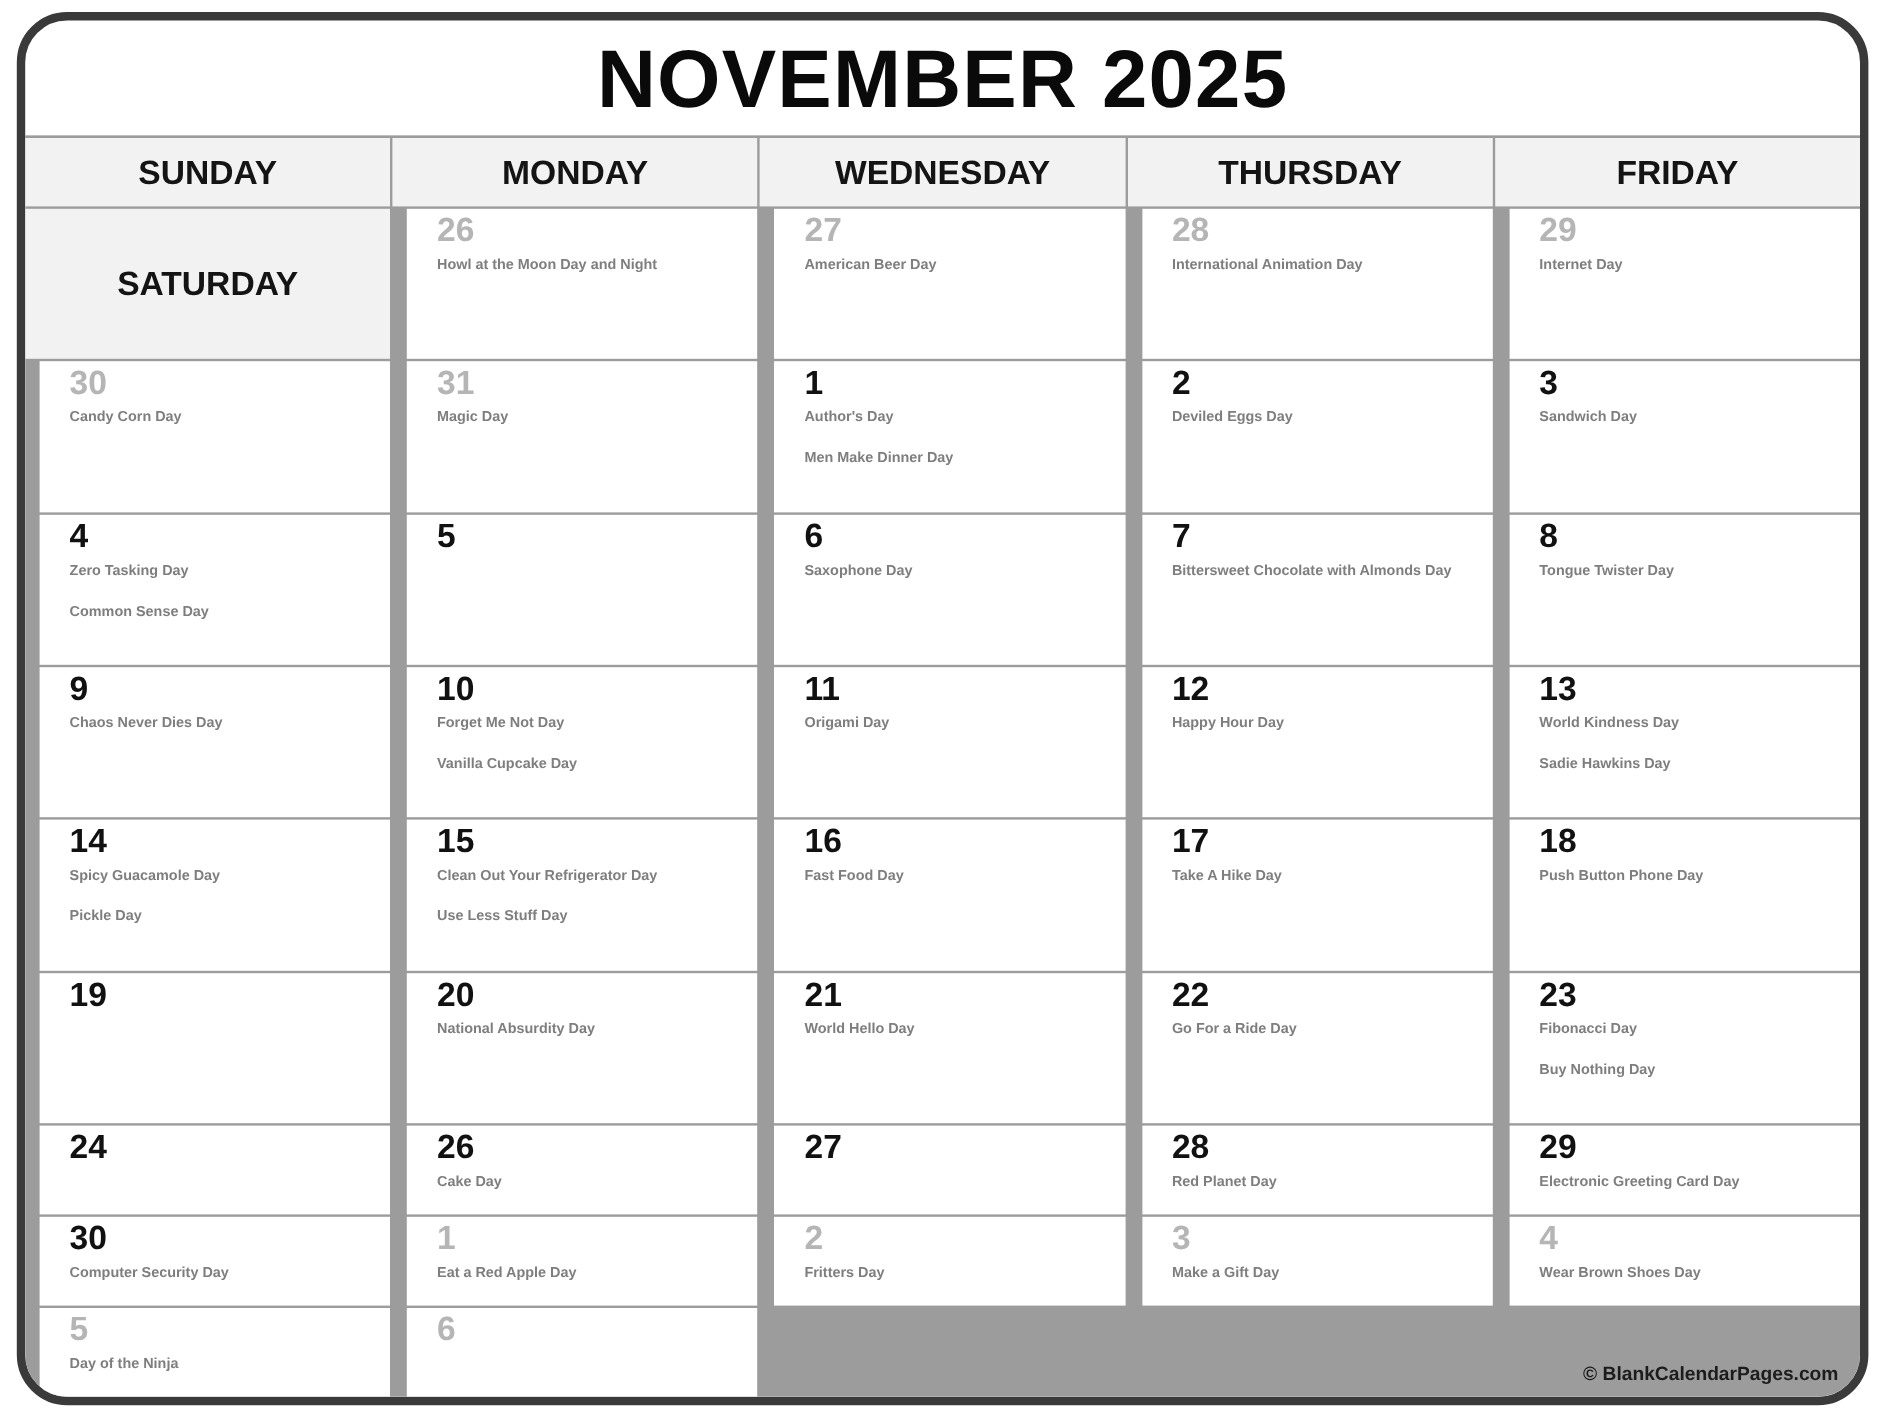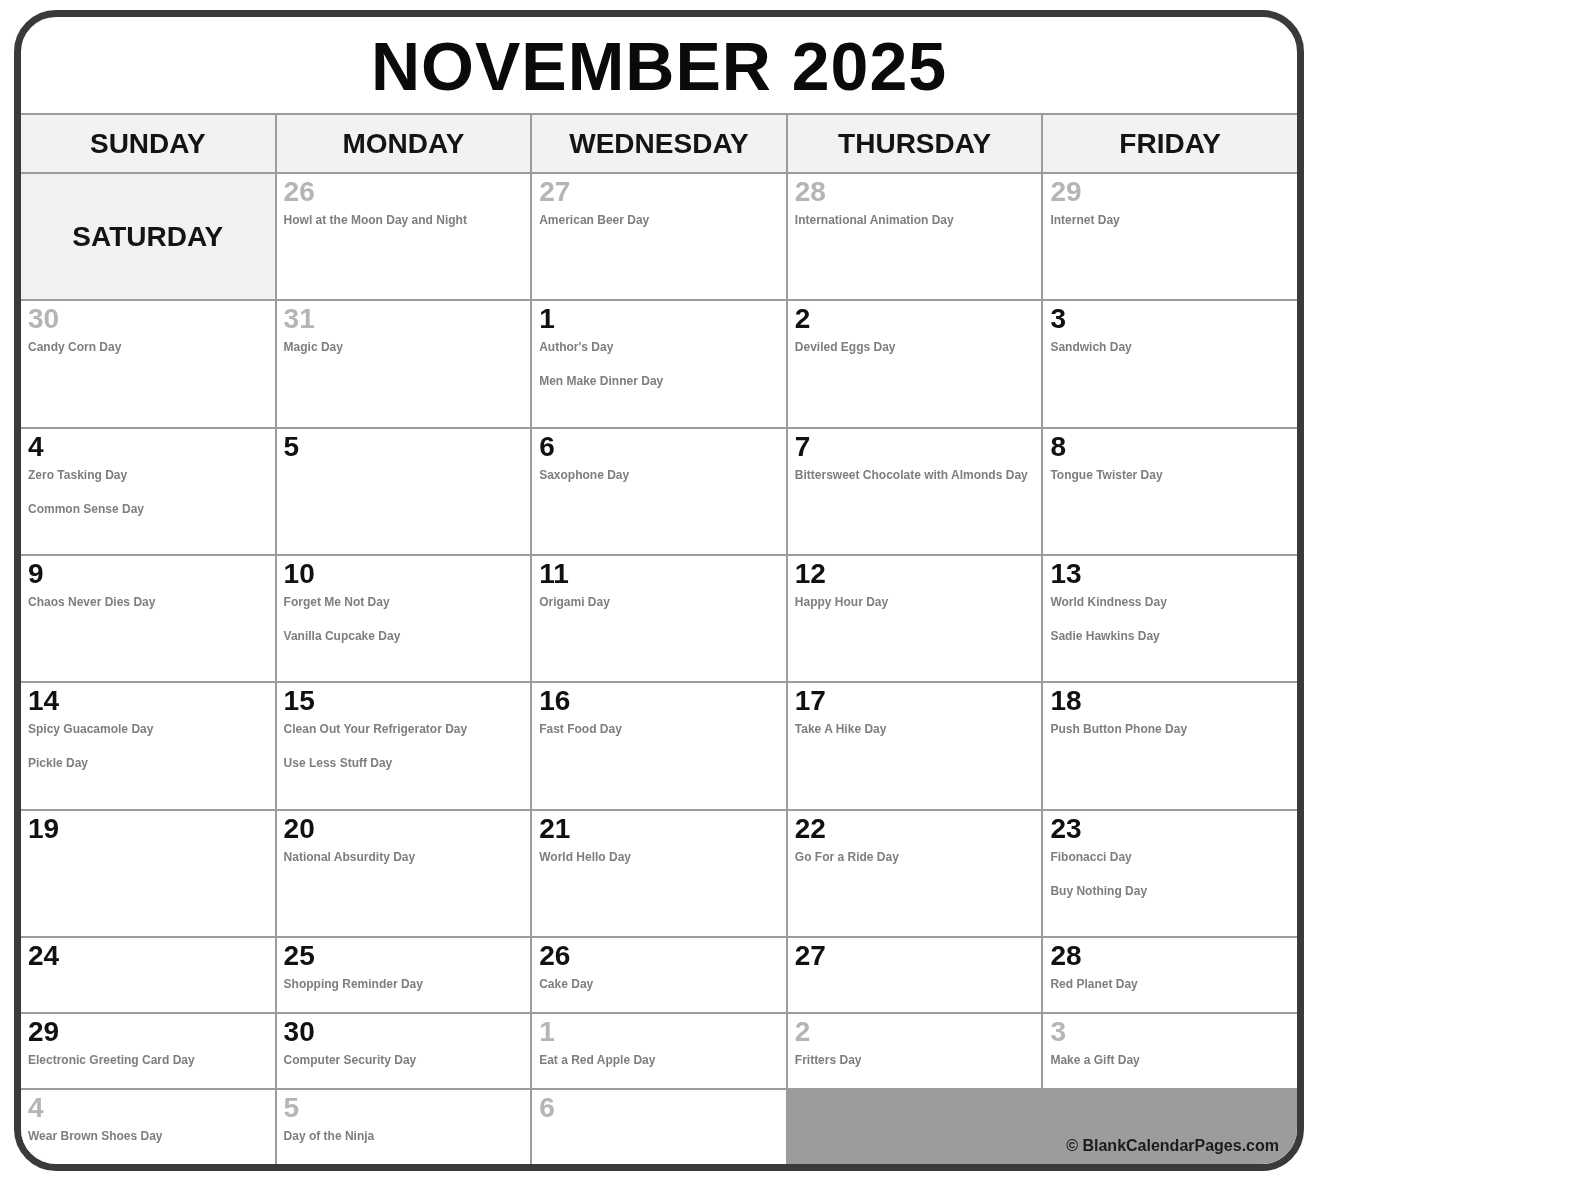--- a/index.html
+++ b/index.html
@@ -8,21 +8,21 @@
     --header-bg:#f2f2f2;
     --holiday:#7e7e7e;
     --date-in:#111111;
     --date-out:#b5b5b5;
   }
   *{box-sizing:border-box;}
   html,body{margin:0;padding:0;background:#ffffff;}
   body{font-family:"Liberation Sans", sans-serif;}
   .page{position:relative;width:1571px;height:1185px;background:#fff;overflow:hidden;}
   .calendar{
-    position:absolute;left:14px;top:10px;width:1290px;height:1161px;
+    position:absolute;left:14px;top:10px;width:1543px;height:1161px;
     border:7px solid var(--border-dark);
     border-radius:42px;
     background:#fff;
     overflow:hidden;
   }
   .title{
     height:96px;line-height:98px;text-align:center;
     font-size:68px;font-weight:900;color:#0a0a0a;
     letter-spacing:1px;white-space:nowrap;
   }
@@ -35,22 +35,23 @@
     background:var(--grid-line);
     border-top:2px solid var(--grid-line);
   }
   .wk{
     background:var(--header-bg);
     display:flex;align-items:center;justify-content:center;
     font-size:28px;font-weight:bold;color:#141414;
   }
   .cell{
     background:#ffffff;
-    padding:2px 7px 4px 7px;
+    padding:2px 7px 4px 25px;
     overflow:hidden;
+    margin-left:12px;
   }
   .daynum{
     font-size:28px;font-weight:bold;color:var(--date-in);
     line-height:32px;margin-bottom:2px;
   }
   .daynum.out{color:var(--date-out);}
   .holiday{
     font-size:12px;font-weight:bold;color:var(--holiday);
     line-height:20px;margin-bottom:14px;
   }
@@ -191,24 +192,20 @@
         </div>
         <div class="cell">
           <div class="daynum">23</div>
           <div class="holiday">Fibonacci Day</div>
           <div class="holiday">Buy Nothing Day</div>
         </div>
         <div class="cell">
           <div class="daynum">24</div>
         </div>
         <div class="cell">
-          <div class="daynum">25</div>
-          <div class="holiday">Shopping Reminder Day</div>
-        </div>
-        <div class="cell">
           <div class="daynum">26</div>
           <div class="holiday">Cake Day</div>
         </div>
         <div class="cell">
           <div class="daynum">27</div>
         </div>
         <div class="cell">
           <div class="daynum">28</div>
           <div class="holiday">Red Planet Day</div>
         </div>

